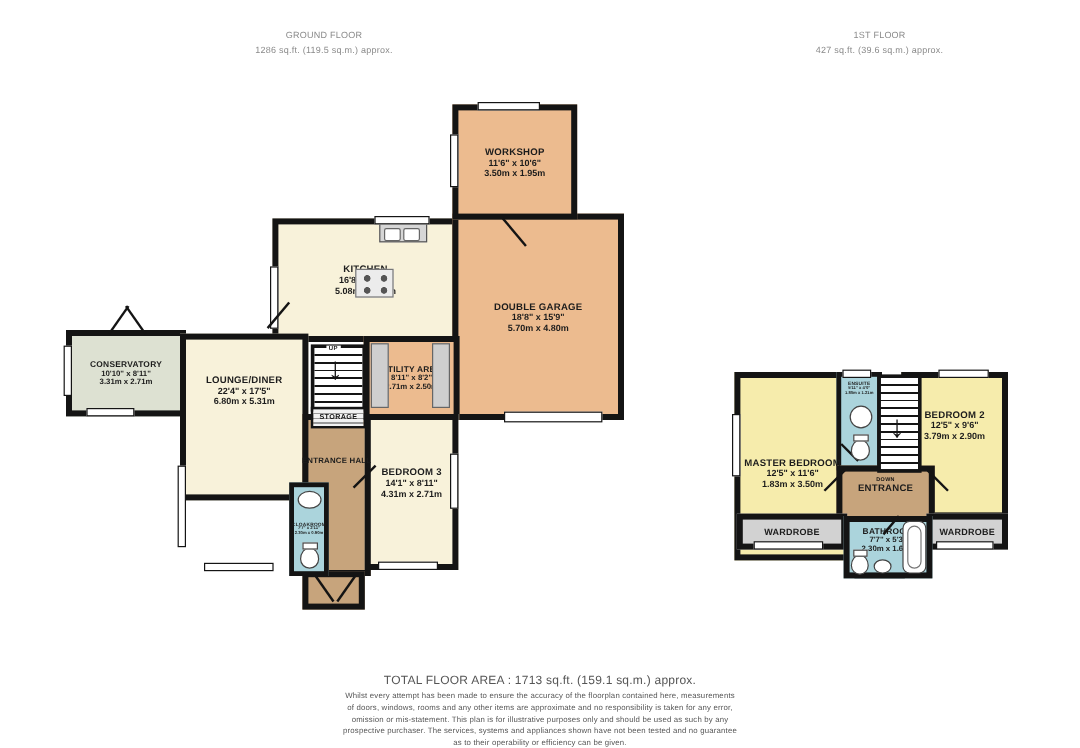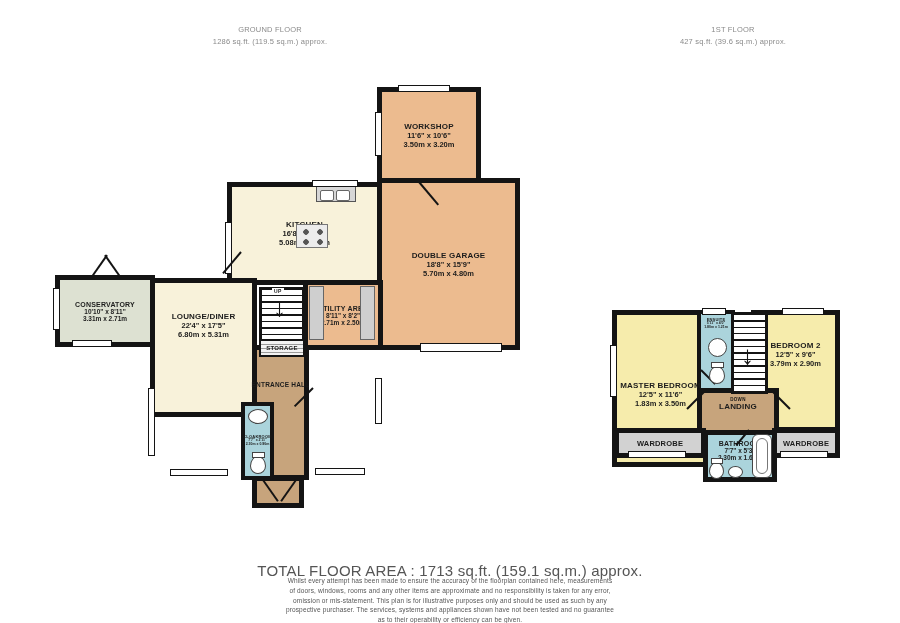--- a/index.html
+++ b/index.html
@@ -32,21 +32,21 @@
                      radial-gradient(circle at 23px 7px,#555 2.5px,transparent 3px),
                      radial-gradient(circle at 9px 17px,#555 2.5px,transparent 3px),
                      radial-gradient(circle at 23px 17px,#555 2.5px,transparent 3px);}
   .toilet{position:absolute;background:#fff;border:1px solid #444;border-radius:50%/55% 55% 45% 45%;z-index:6;}
   .toilet::before{content:"";position:absolute;left:10%;top:-5px;width:76%;height:4px;background:#fff;border:1px solid #444;}
   .basin{position:absolute;background:#fff;border:1px solid #444;border-radius:50%;z-index:6;}
   .tub{position:absolute;background:#fff;border:1.5px solid #444;border-radius:6px;box-sizing:border-box;z-index:6;}
   .tub::before{content:"";position:absolute;left:3px;top:3px;right:3px;bottom:3px;border:1px solid #777;border-radius:8px;}
   .shower{position:absolute;background:#fff;border:1px solid #444;border-radius:50%;z-index:6;}
   .footer{position:absolute;width:100%;text-align:center;color:#555;}
-  .ftotal{font-size:15px;letter-spacing:.2px;}
+  .ftotal{font-size:10px;letter-spacing:.2px;}
   .fdisc{font-size:6.5px;line-height:1.5;letter-spacing:.15px;}
 </style>
 </head>
 <body>
 
 <div class="plan">
 
   <div class="hdr" style="left:120px;top:24px;width:300px;">
     <div>GROUND FLOOR</div>
     <div>1286 sq.ft. (119.5 sq.m.) approx.</div>
@@ -69,21 +69,21 @@
       <div class="rname">DOUBLE GARAGE</div>
       <div class="rdims">18'8" x 15'9"</div>
       <div class="rdims">5.70m x 4.80m</div>
     </div>
   </div>
 
   <div class="room" style="left:377px;top:87px;width:104px;height:96px;background:#ECBB8F;">
     <div class="rlabel">
       <div class="rname">WORKSHOP</div>
       <div class="rdims">11'6" x 10'6"</div>
-      <div class="rdims">3.50m x 3.20m</div>
+      <div class="rdims">3.50m x 1.95m</div>
     </div>
   </div>
 
   <div class="room sm" style="left:303px;top:280px;width:80px;height:70px;background:#ECBB8F;">
     <div class="rlabel">
       <div class="rname">UTILITY AREA</div>
       <div class="rdims">8'11" x 8'2"</div>
       <div class="rdims">2.71m x 2.50m</div>
     </div>
   </div>
@@ -103,20 +103,27 @@
       <div class="rdims">6.80m x 5.31m</div>
     </div>
   </div>
 
   <div class="room" style="left:252px;top:345px;width:57px;height:135px;background:#C7A47C;">
     <div class="rlabel" style="transform:translateY(-28px);">
       <div class="rname" style="font-size:6.5px;">ENTRANCE HALL</div>
     </div>
   </div>
 
+  <div class="room" style="left:304px;top:345px;width:78px;height:130px;background:#F8F2DA;">
+    <div class="rlabel" style="transform:translateY(-8px);">
+      <div class="rname">BEDROOM 3</div>
+      <div class="rdims">14'1" x 8'11"</div>
+      <div class="rdims">4.31m x 2.71m</div>
+    </div>
+  </div>
 
   <div class="stairs" style="left:259px;top:287px;width:46px;height:56px;"></div>
   <div class="tinylbl" style="position:absolute;left:272px;top:288px;z-index:4;background:#fff;padding:0 2px;">UP</div>
   <div class="arrow" style="left:273px;top:294px;font-size:26px;">↓</div>
   <div class="hatch" style="left:259px;top:339px;width:46px;height:18px;">
     <span class="tinylbl" style="font-size:6px;">STORAGE</span>
   </div>
 
   <div class="room xs" style="left:241px;top:402px;width:33px;height:78px;background:#ABD4DC;border-width:4px;z-index:5;">
     <div class="rlabel" style="white-space:normal;line-height:1.1;">
@@ -181,21 +188,21 @@
   </div>
   <div class="shower" style="left:708px;top:338px;width:17px;height:17px;"></div>
   <div class="toilet" style="left:709px;top:366px;width:14px;height:16px;"></div>
 
   <div class="stairs" style="left:731px;top:312px;width:37px;height:82px;"></div>
   <div class="arrow" style="left:741px;top:342px;font-size:26px;">↓</div>
 
   <div class="room" style="left:697px;top:388px;width:82px;height:48px;background:#C7A47C;justify-content:flex-start;">
     <div class="rlabel" style="margin-top:4px;">
       <div class="tinylbl" style="font-size:4.5px;">DOWN</div>
-      <div class="rname">LANDING</div>
+      <div class="rname">ENTRANCE</div>
     </div>
   </div>
 
   <div class="room" style="left:614px;top:428px;width:92px;height:30px;background:#D2D2D2;">
     <div class="rname" style="font-size:7.5px;">WARDROBE</div>
   </div>
   <div class="room" style="left:772px;top:428px;width:68px;height:30px;background:#D2D2D2;">
     <div class="rname" style="font-size:7.5px;">WARDROBE</div>
   </div>
 

